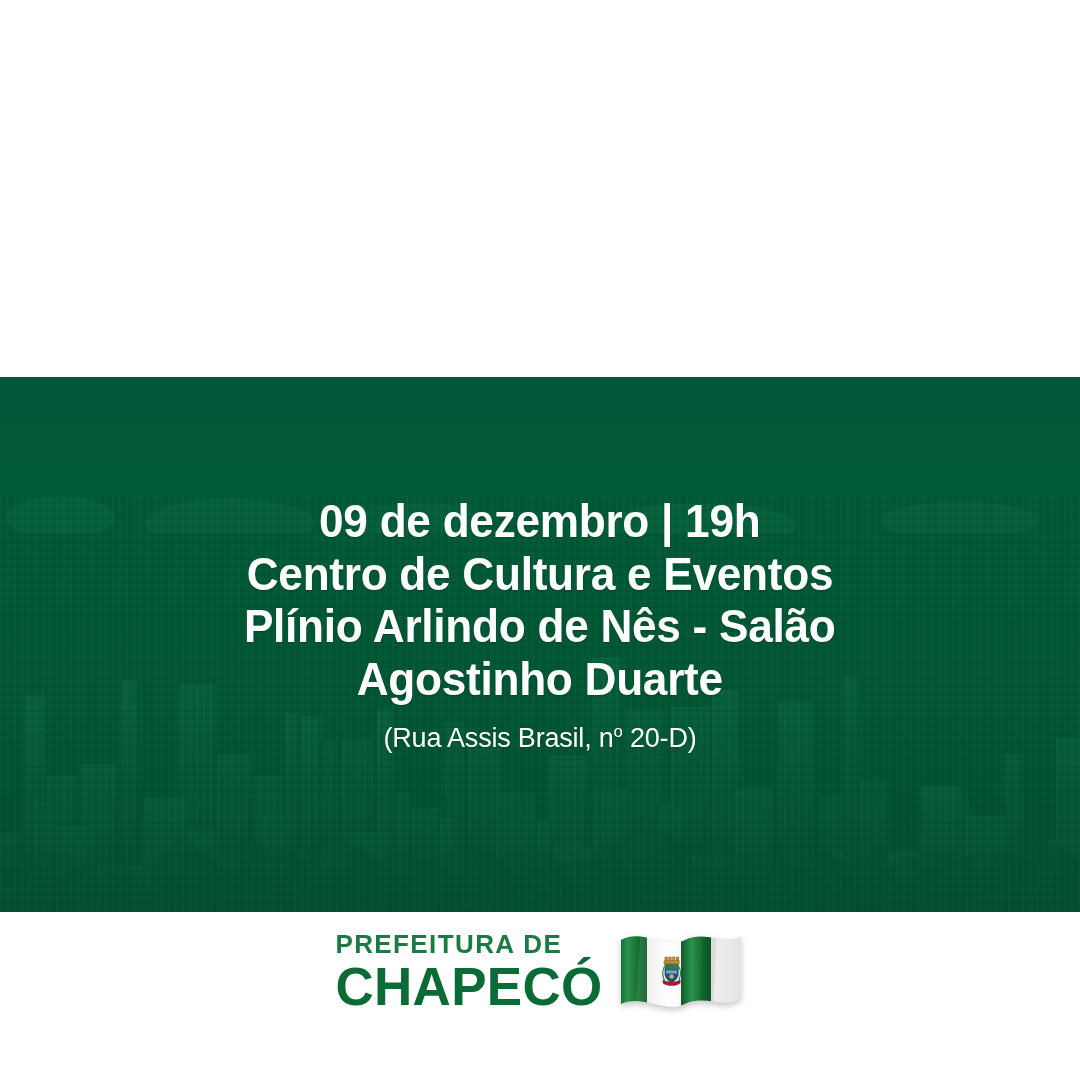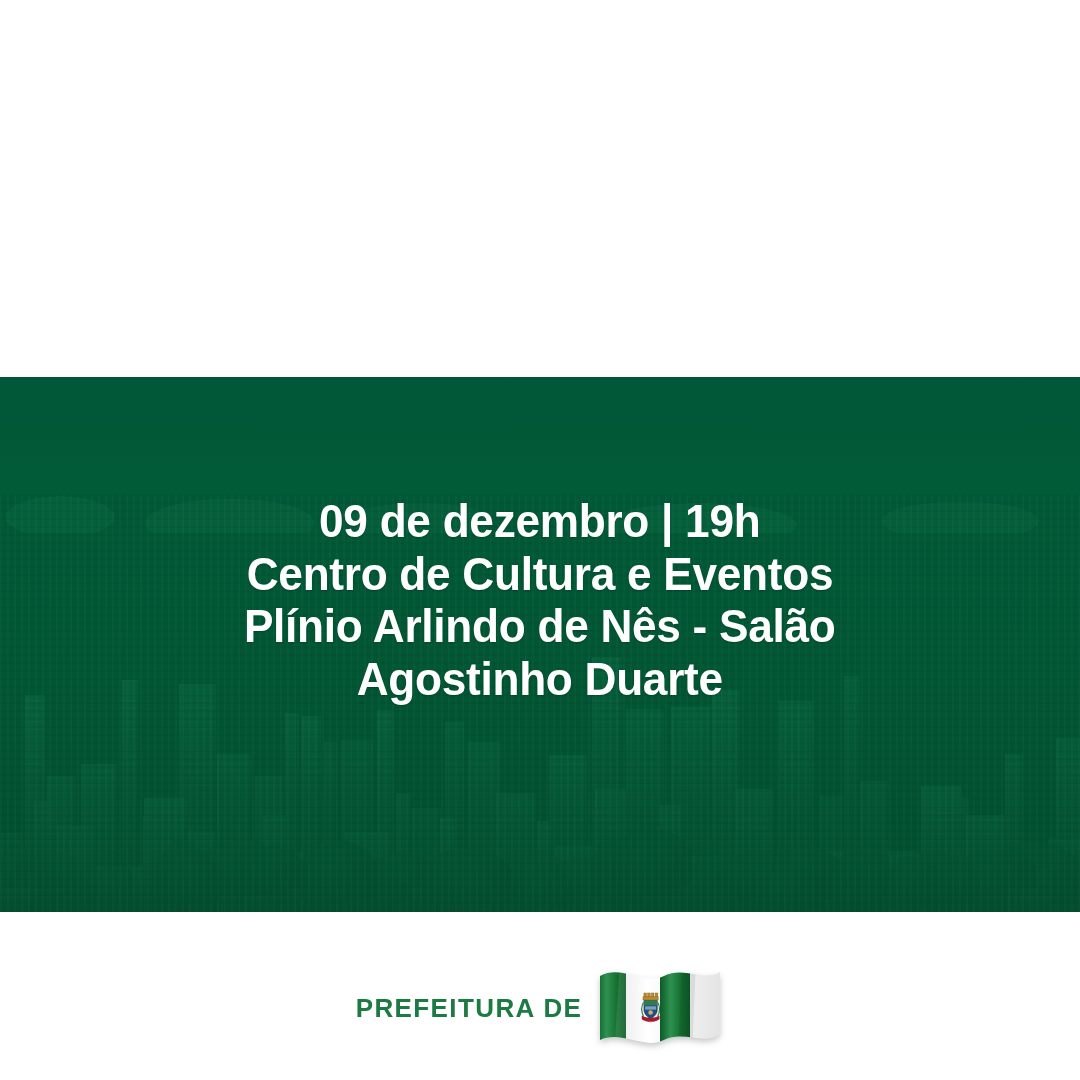--- a/index.html
+++ b/index.html
@@ -140,21 +140,21 @@
     white-space:nowrap;
     text-shadow:0 1px 2px rgba(0,0,0,.18);
   }
   .sup{font-size:.62em;vertical-align:super;}
 
   
   .footer{
     position:absolute;
     top:912px;left:0;width:1080px;height:168px;
     background:#ffffff;
-    display:flex;align-items:center;justify-content:center;
+    display:flex;align-items:flex-start;justify-content:center;
   }
   .logo{
     display:flex;align-items:center;justify-content:center;
     gap:10px;
     transform:translateY(12px);
   }
   .logo-words{
     display:flex;flex-direction:column;
     align-items:flex-start;justify-content:center;
     line-height:1;
@@ -310,27 +310,29 @@
         </div>
       <div class="city"></div>
     </div>
     <div class="band-tint"></div>
 
     <div class="band-text">
       <div class="band-line">09 de dezembro | 19h</div>
       <div class="band-line">Centro de Cultura e Eventos</div>
       <div class="band-line">Plínio Arlindo de Nês - Salão</div>
       <div class="band-line">Agostinho Duarte</div>
+      <div class="band-addr"><span>(Rua Assis Brasil, n</span><span class="sup">o</span><span> 20-D)</span></div>
     </div>
   </div>
 
   <div class="footer">
     <div class="logo">
       <div class="logo-words">
         <div class="logo-top">PREFEITURA DE</div>
+        <div class="logo-main">CHAPECÓ</div>
       </div>
       <div class="flag-wrap">
         <svg viewBox="0 0 128 96" xmlns="http://www.w3.org/2000/svg" aria-hidden="true">
           <defs>
             <clipPath id="flagclip">
               <path d="M4,16 C26,4 48,26 68,16 C88,6 108,22 124,12 L124,74 C108,86 88,70 68,80 C48,90 26,70 4,80 Z"></path>
             </clipPath>
             <linearGradient id="gsh" x1="0" y1="0" x2="1" y2="0">
               <stop offset="0%" stop-color="#0d5a28"></stop>
               <stop offset="35%" stop-color="#2e9150"></stop>

